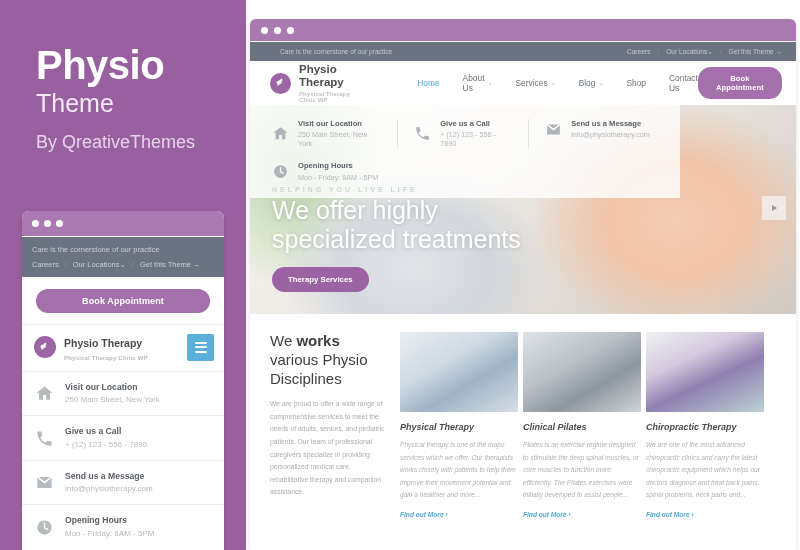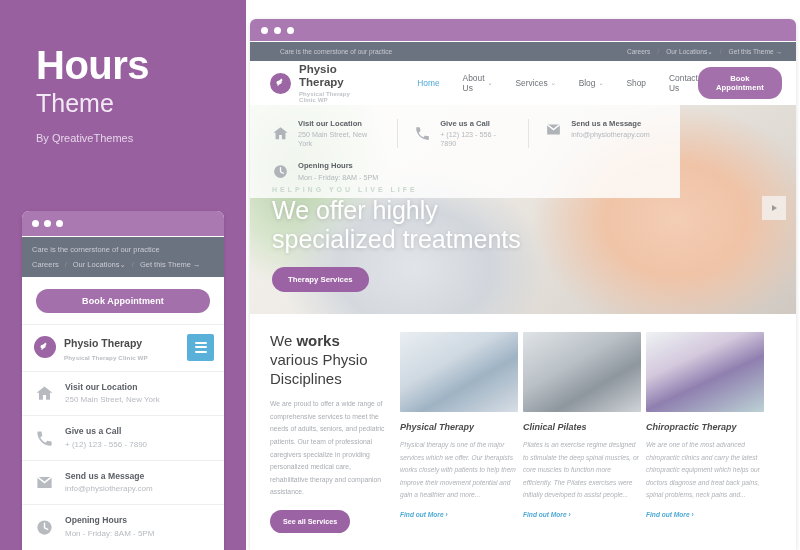--- a/index.html
+++ b/index.html
@@ -19,21 +19,21 @@
   .brand-wrap { position: absolute; left: 36px; top: 44px; width: 200px; }
   .brand-title {
     font-size: 40px; font-weight: 700; color: #ffffff; letter-spacing: -0.5px;
     line-height: 1.05;
   }
   .brand-sub {
     font-size: 25px; font-weight: 300; color: #f2e9f4; margin-top: 4px;
     line-height: 1.1;
   }
   .brand-by {
-    font-size: 11px; font-weight: 400; color: #e6d5ea; margin-top: 14px;
+    font-size: 18px; font-weight: 400; color: #e6d5ea; margin-top: 14px;
   }
 
   
   .mobile-card {
     position: absolute; left: 22px; top: 211px; width: 202px; height: 345px;
     background: #ffffff; border-radius: 7px 7px 0 0; overflow: hidden;
     box-shadow: 0 1px 4px rgba(0,0,0,0.12);
   }
   .mob-titlebar {
     height: 26px; background: #ab79b2; display: flex; align-items: center;
@@ -195,21 +195,21 @@
   .svc-desc { font-size: 6.6px; line-height: 1.9; color: #aeb2b7; margin-top: 7px; }
   .svc-link { font-size: 6.6px; font-weight: 700; color: #4fa9d6; margin-top: 9px; display: inline-flex; align-items: center; gap: 3px; text-decoration: none; }
 </style>
 </head>
 <body>
 
 <div class="stage">
 
   <div class="purple-panel">
     <div class="brand-wrap">
-      <div class="brand-title">Hours</div>
+      <div class="brand-title">Physio</div>
       <div class="brand-sub">Theme</div>
       <div class="brand-by">By QreativeThemes</div>
     </div>
 
     <div class="mobile-card">
       <div class="mob-titlebar">
         <span class="dot"></span>
         <span class="dot"></span>
         <span class="dot"></span>
       </div>
@@ -435,21 +435,20 @@
       <div class="hero-next">
         <span class="tri"></span>
       </div>
     </div>
 
     <div class="services">
 
       <div class="svc-intro">
         <div class="svc-h2"><span>We </span><b>works</b><span> various Physio Disciplines</span></div>
         <div class="svc-p">We are proud to offer a wide range of comprehensive services to meet the needs of adults, seniors, and pediatric patients. Our team of professional caregivers specialize in providing personalized medical care, rehabilitative therapy and companion assistance.</div>
-        <button class="svc-btn">See all Services</button>
       </div>
 
       <div class="svc-cards">
 
         <div class="svc-card">
           <div class="svc-img a"></div>
           <div class="svc-title">Physical Therapy</div>
           <div class="svc-desc">Physical therapy is one of the major services which we offer. Our therapists works closely with patients to help them improve their movement potential and gain a healthier and more...</div>
           <a href="#" class="svc-link">Find out More ›</a>
         </div>

